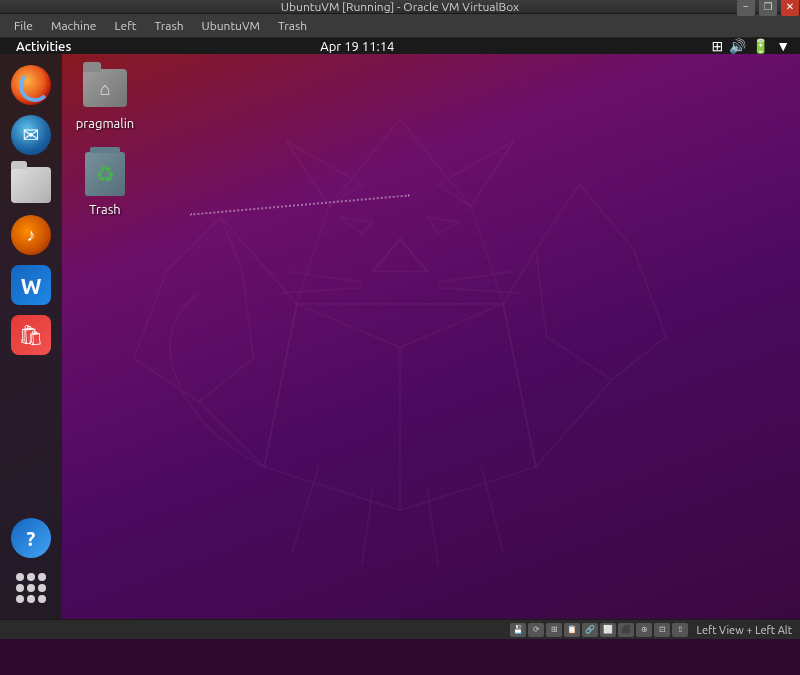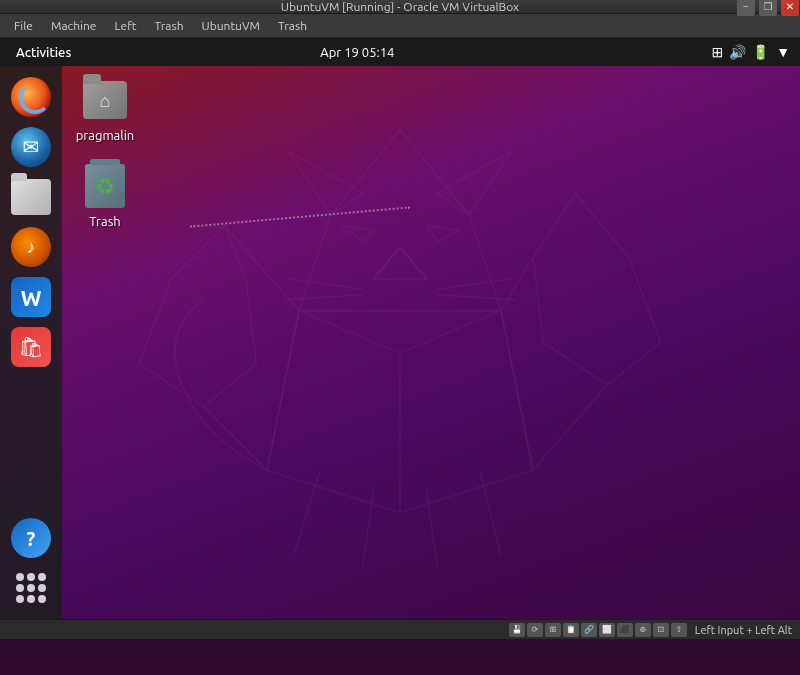--- a/index.html
+++ b/index.html
@@ -65,21 +65,21 @@
     #vm-content {
       width: 100%;
       height: 601px; 
       display: flex;
       flex-direction: column;
     }
 
     
     #gnome-topbar {
       width: 100%;
-      height: 28px;
+      height: 16px;
       background: #1a1a1a;
       display: flex;
       align-items: center;
       justify-content: space-between;
       padding: 0 10px;
       flex-shrink: 0;
     }
     #activities-btn {
       color: #fff;
       font-size: 13px;
@@ -418,21 +418,21 @@
   <span class="menu-item">Left</span>
   <span class="menu-item">Trash</span>
   <span class="menu-item">UbuntuVM</span>
   <span class="menu-item">Trash</span>
 </div>
 
 <div id="vm-content">
 
   <div id="gnome-topbar" style="position:relative;">
     <span id="activities-btn">Activities</span>
-    <span id="gnome-clock" style="position:static;">Apr 19  05:14</span>
+    <span id="gnome-clock" style="position:static;">Apr 19  11:14</span>
     <div id="gnome-systray">
       <span class="tray-icon">⊞</span>
       <span class="tray-icon">🔊</span>
       <span class="tray-icon">🔋</span>
       <span class="tray-icon">▼</span>
     </div>
   </div>
 
   <div id="desktop">
 
@@ -559,16 +559,16 @@
       <div class="status-icon">⟳</div>
       <div class="status-icon">⊞</div>
       <div class="status-icon">📋</div>
       <div class="status-icon">🔗</div>
       <div class="status-icon">⬜</div>
       <div class="status-icon">⬛</div>
       <div class="status-icon">⊕</div>
       <div class="status-icon">⊡</div>
       <div class="status-icon">⇧</div>
     </div>
-    <span id="keyboard-shortcut">Left Input + Left Alt</span>
+    <span id="keyboard-shortcut">Left View + Left Alt</span>
   </div>
 
 </div>
 
 </body></html>

